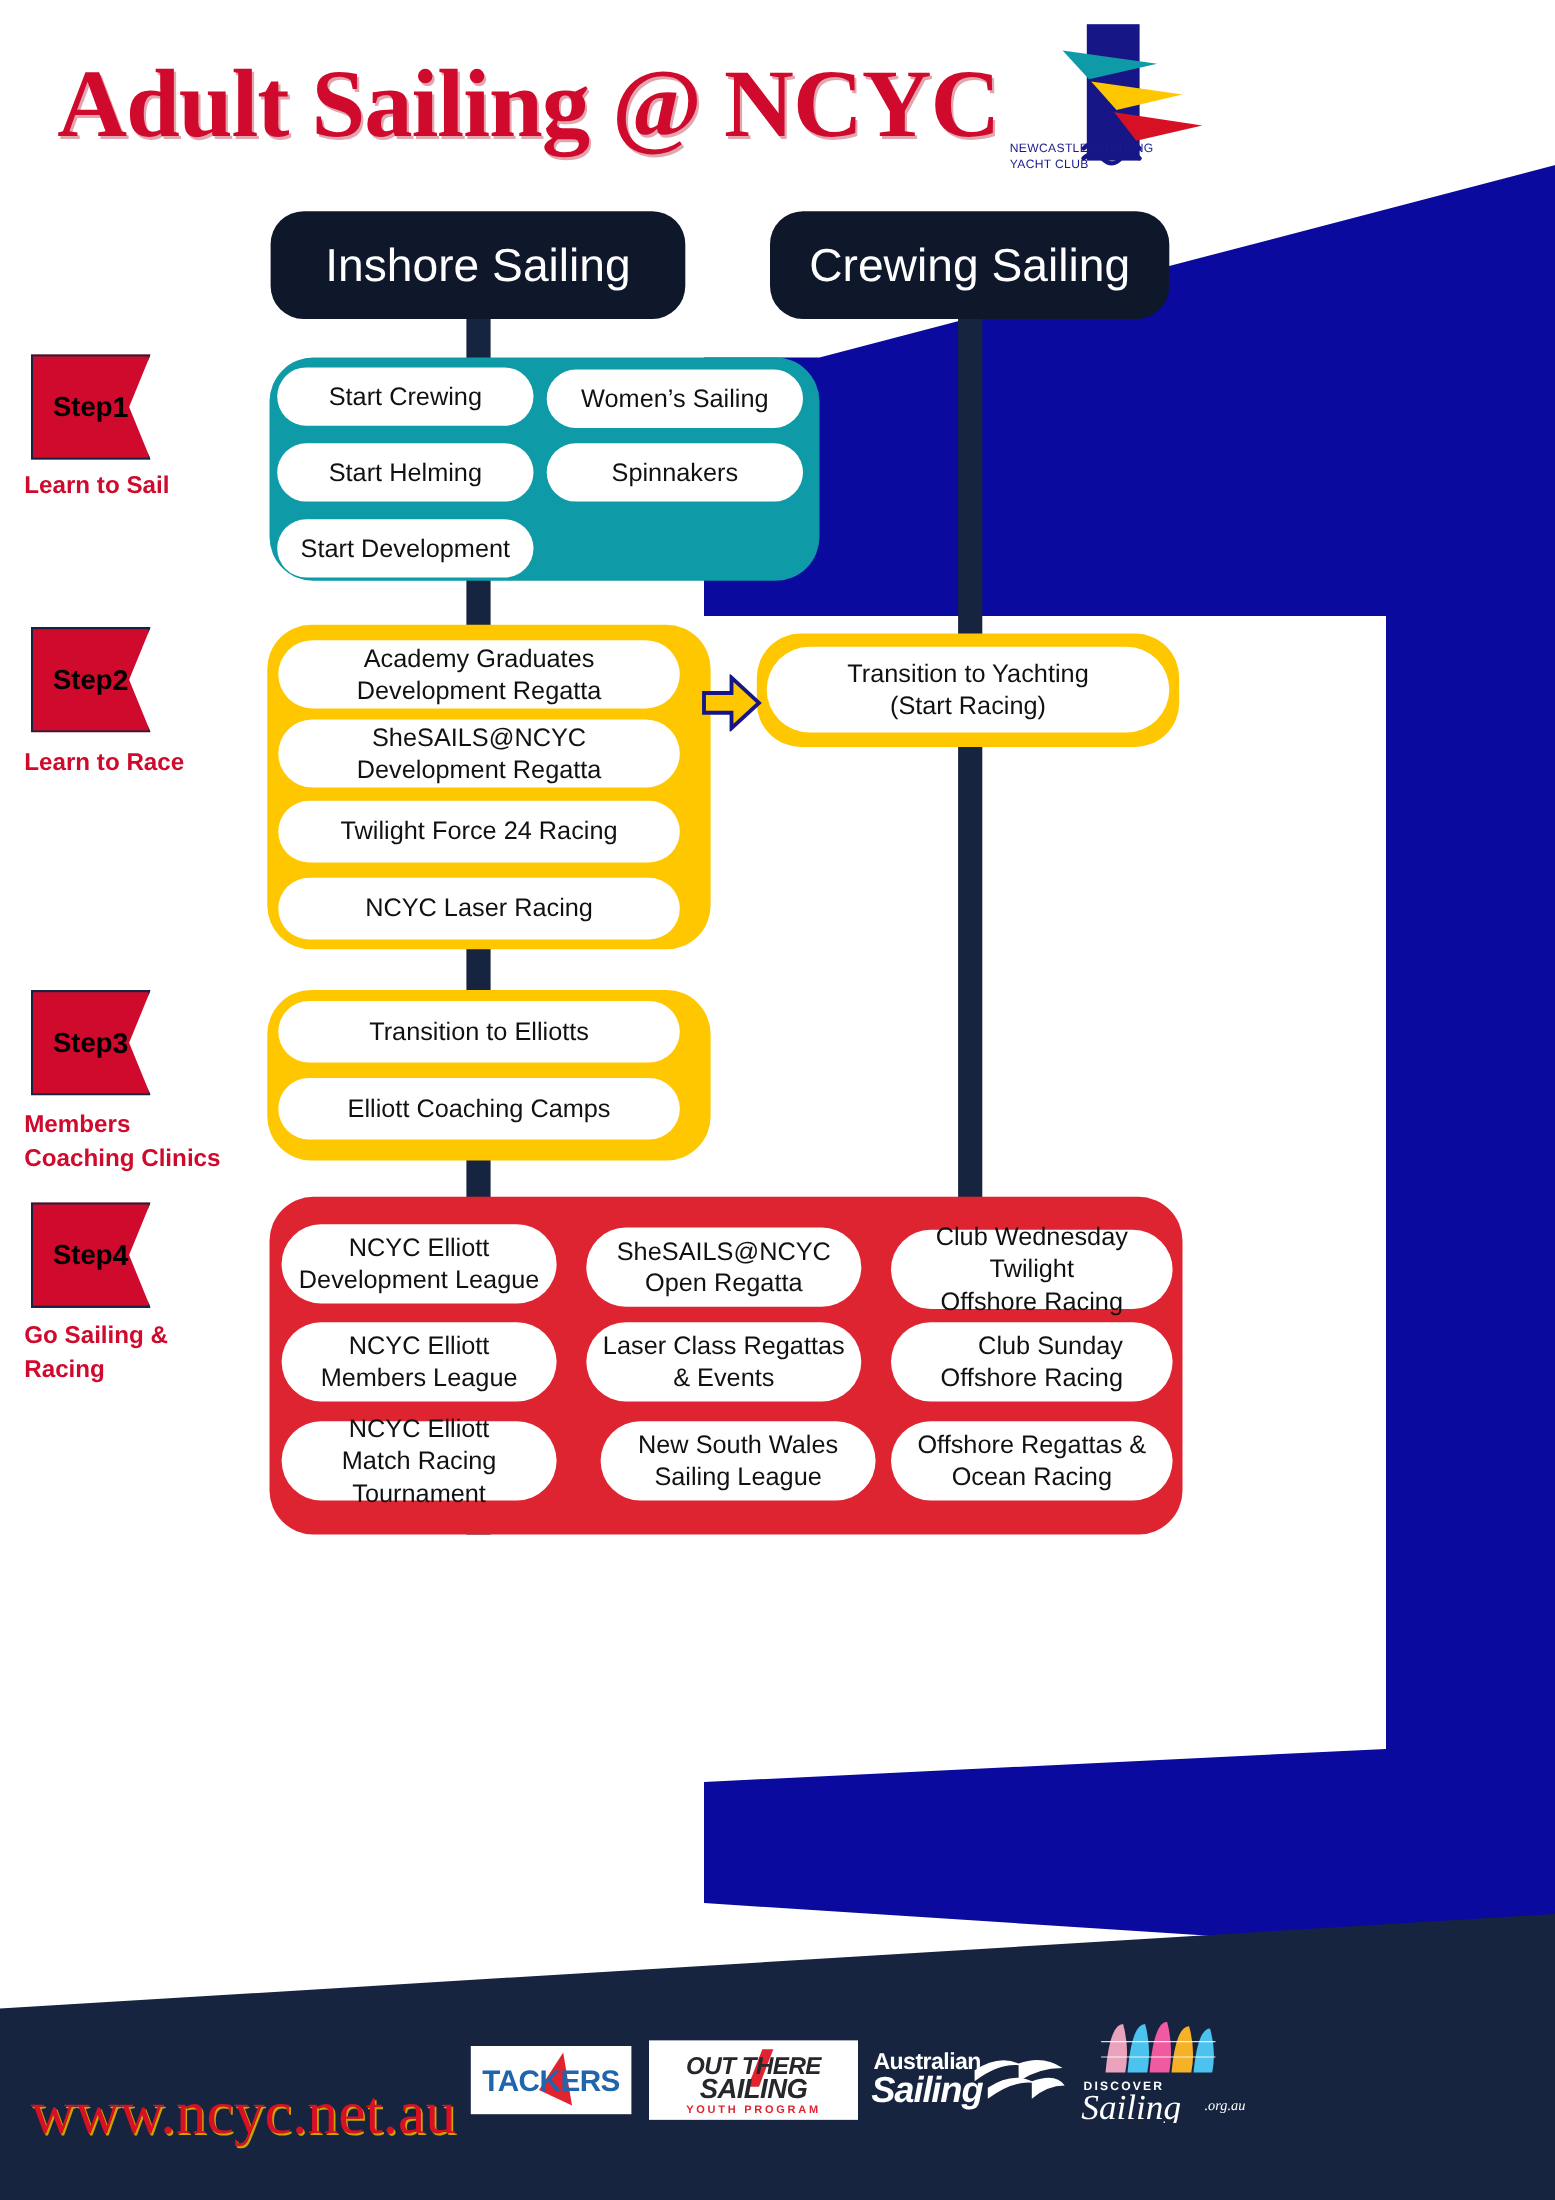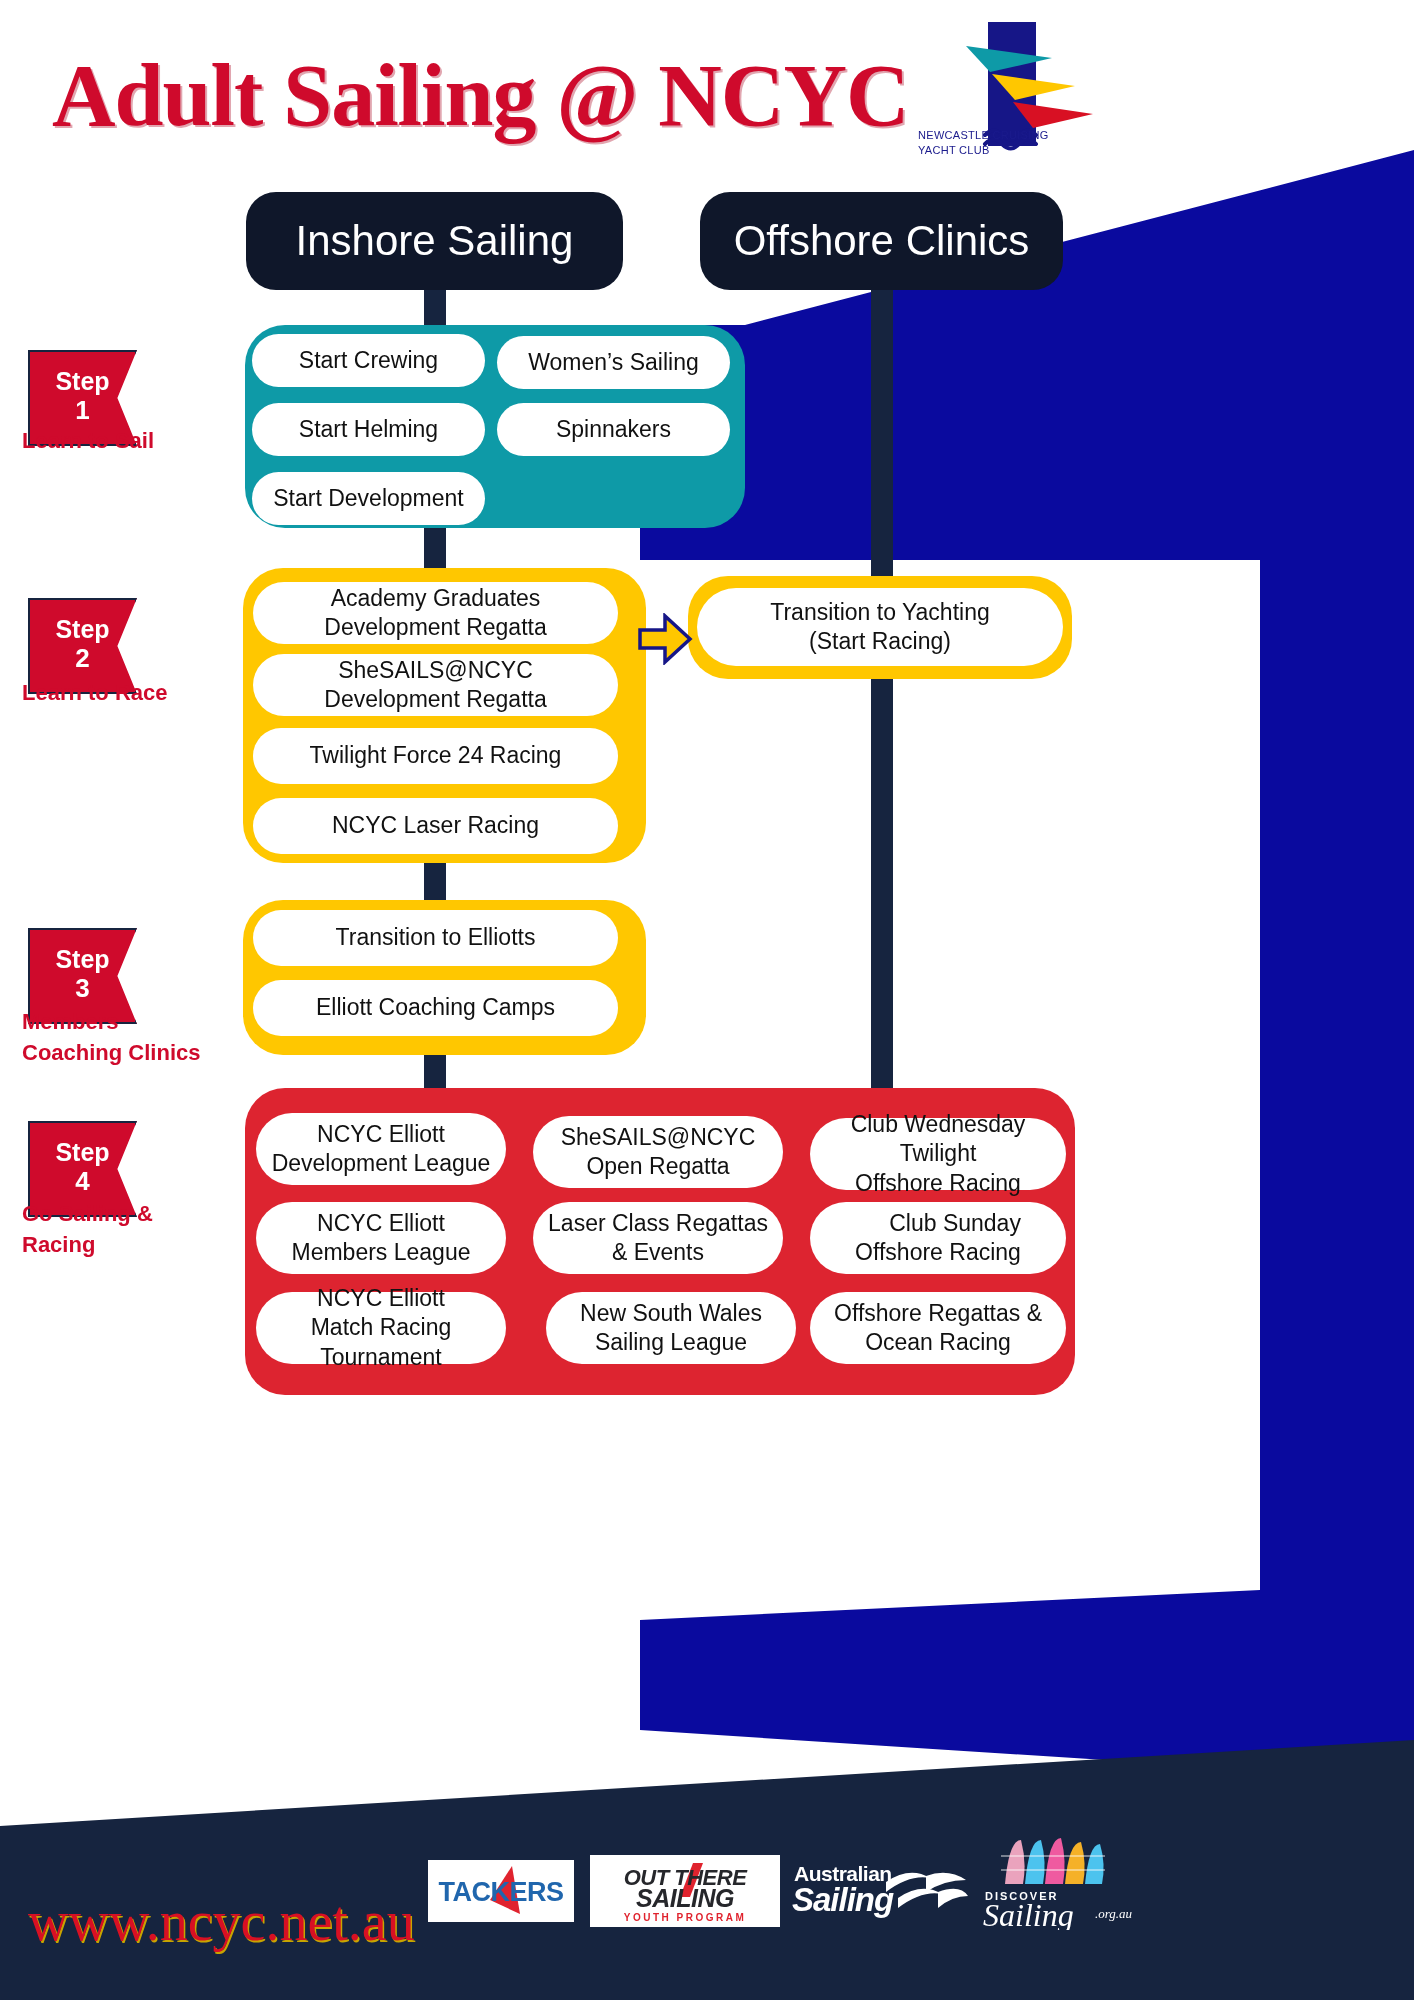--- a/index.html
+++ b/index.html
@@ -53,22 +53,22 @@
   
   .spine{position:absolute;width:22px;background:#16243f;z-index:1;}
   #spine-inshore{left:424px;top:270px;height:1125px;}
   #spine-offshore{left:871px;top:270px;height:1120px;}
 
   
   .step-flag{
     position:absolute;width:105px;height:92px;
     background:#cf0a2c;border:2.5px solid #16243f;
     clip-path:polygon(0 0, 100% 0, 82% 50%, 100% 100%, 0 100%);
-    display:flex;flex-direction:column;align-items:center;justify-content:center;
-    color:#ffffff;z-index:4;margin-top:28px;
+    display:flex;flex-direction:row;align-items:center;justify-content:center;
+    color:#000000;z-index:4;
   }
   .step-flag .w{font-size:25px;font-weight:bold;line-height:1;}
   .step-flag .n{font-size:26px;font-weight:bold;line-height:1.25;}
   .step-label{
     position:absolute;color:#cf0a2c;font-weight:bold;font-size:22px;
     line-height:1.42;z-index:4;
   }
 
   
   .group{position:absolute;border-radius:40px;z-index:2;}
@@ -127,21 +127,21 @@
   </div>
   <div class="logo-text">
     <div>NEWCASTLE CRUISING</div>
     <div>YACHT CLUB</div>
   </div>
 
   <div class="stream-head" id="stream-inshore">
     <span>Inshore Sailing</span>
   </div>
   <div class="stream-head" id="stream-offshore">
-    <span>Offshore Clinics</span>
+    <span>Crewing Sailing</span>
   </div>
 
   <div class="spine" id="spine-inshore"></div>
   <div class="spine" id="spine-offshore"></div>
 
   <div class="step-flag" style="left:28px;top:322px;">
     <span class="w">Step</span>
     <span class="n">1</span>
   </div>
   <div class="step-label" style="left:22px;top:425px;width:205px;">Learn to Sail</div>

